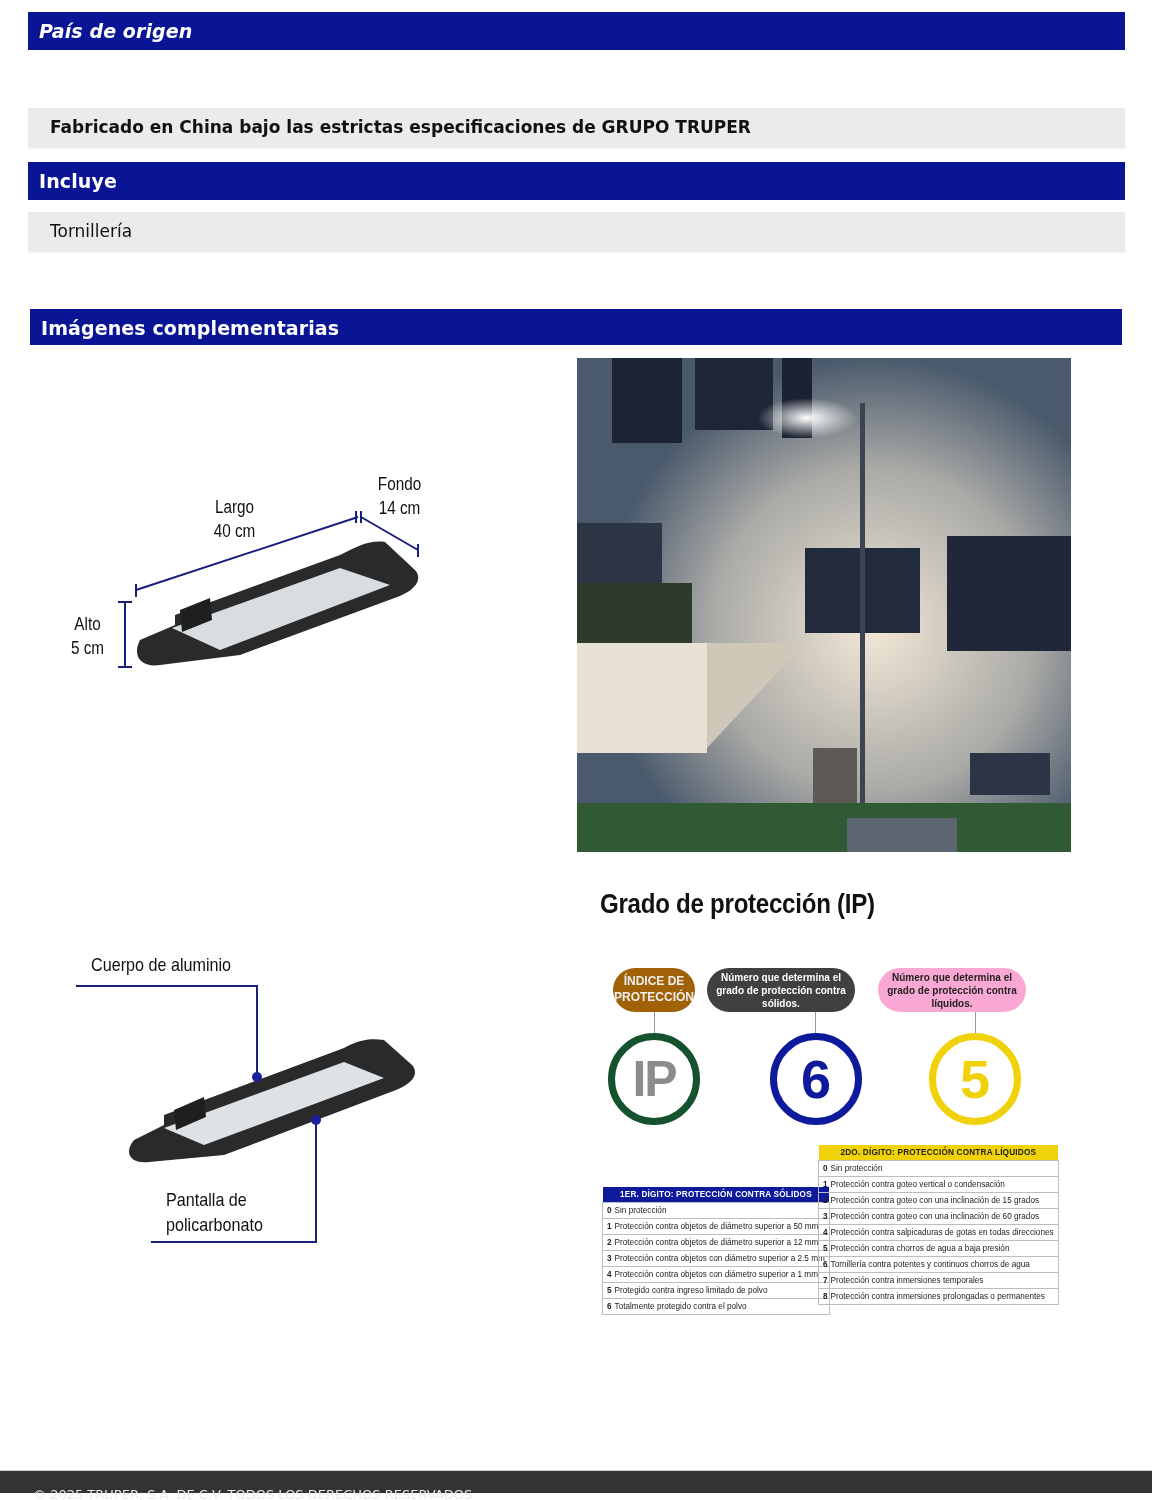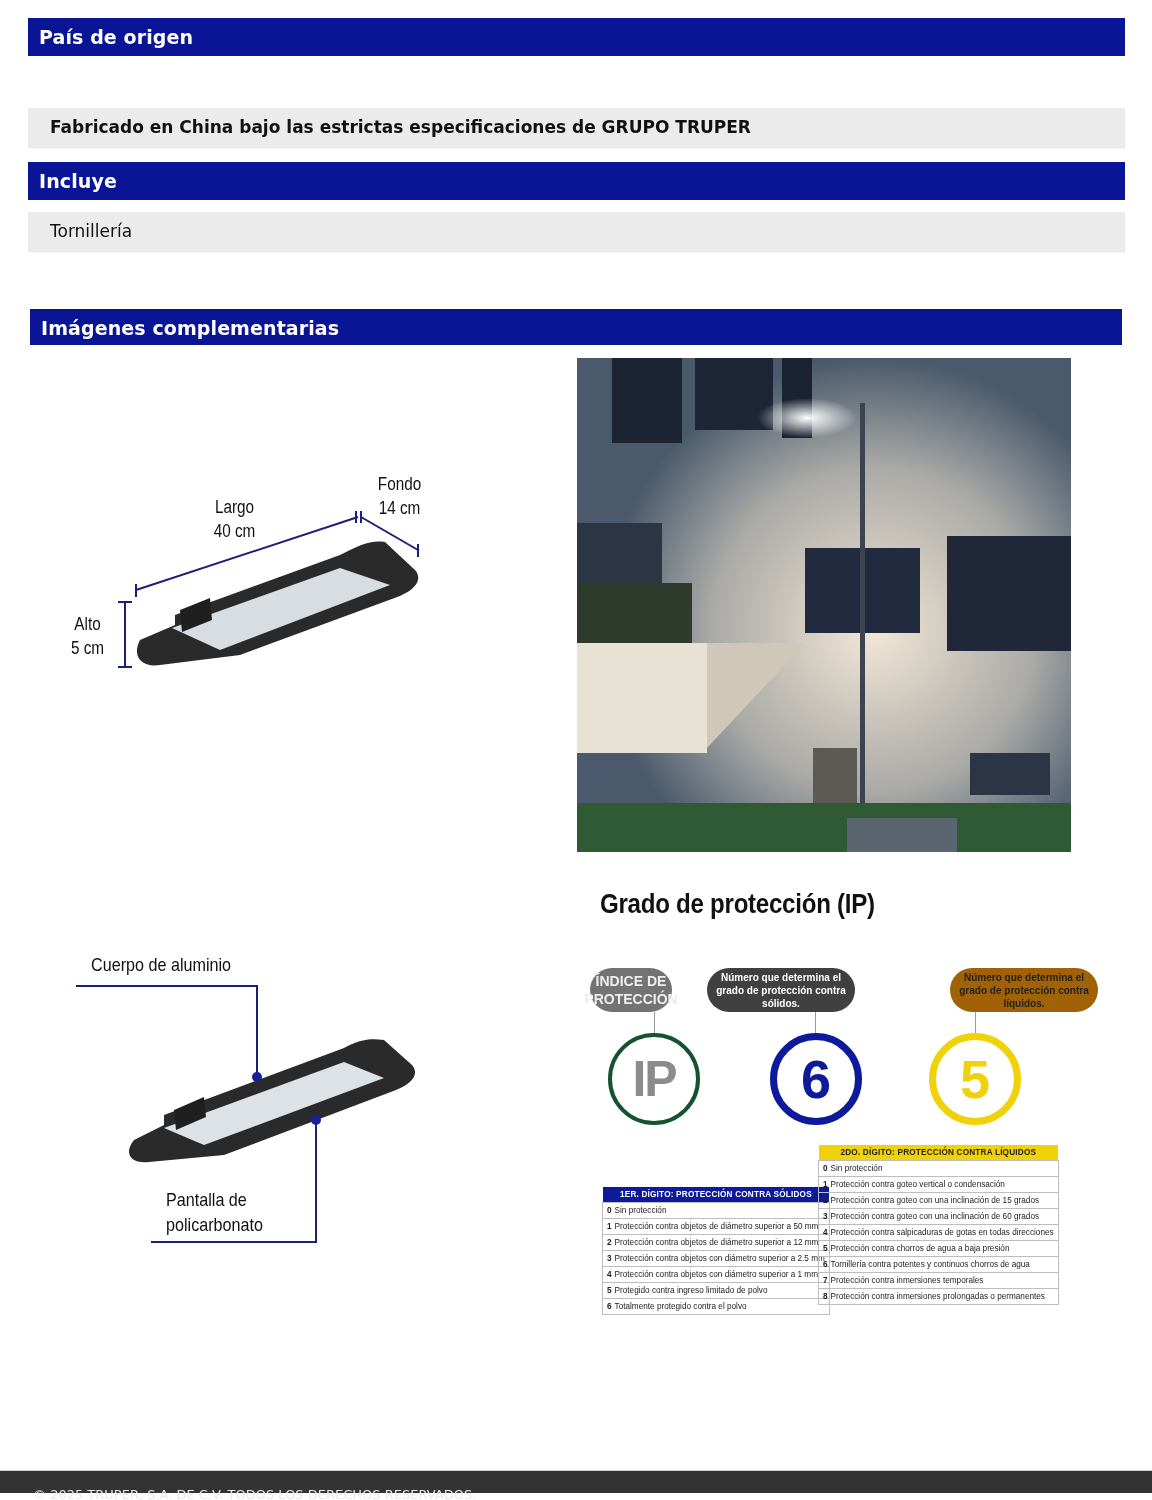--- a/index.html
+++ b/index.html
@@ -28,31 +28,31 @@
     position: absolute; left: 600px; top: 888px;
     font-family: "Liberation Sans", sans-serif; font-weight: bold; font-size: 28px;
     color: #111; transform: scaleX(0.86); transform-origin: left top; letter-spacing: -0.3px;
   }
   .pill {
     position: absolute; top: 968px; height: 44px; border-radius: 22px;
     font-family: "Liberation Sans", sans-serif; font-weight: bold; font-size: 10px;
     text-align: center; display: flex; align-items: center; justify-content: center;
     line-height: 1.3; padding: 0 6px;
   }
-  .pill-gray { left: 590px; width: 82px; background: #737373; color: #eee; font-size: 14px; }
+  .pill-gray { left: 613px; width: 82px; background: #a16207; color: #eee; font-size: 12px; }
   .pill-blue { left: 707px; width: 148px; background: #404040; color: #fff; }
-  .pill-yellow { left: 950px; width: 148px; background: #a16207; color: #222; }
+  .pill-yellow { left: 878px; width: 148px; background: #f9a8d4; color: #222; }
   .stem { position: absolute; top: 1012px; width: 1px; height: 22px; background: #999; }
 
   .ring {
     position: absolute; top: 1033px; width: 92px; height: 92px; border-radius: 50%;
     display: flex; align-items: center; justify-content: center;
     font-family: "Liberation Sans", sans-serif; font-weight: bold; font-size: 54px;
   }
-  .ring-ip { left: 608px; border: 4px solid #14532d; color: #8c8c8c; font-size: 50px; letter-spacing: -2px; text-align: center; }
+  .ring-ip { left: 608px; border: 7px solid #14532d; color: #8c8c8c; font-size: 50px; letter-spacing: -2px; text-align: center; }
   .ring-6 { left: 770px; border: 7px solid #0d1a9c; color: #0d1a9c; }
   .ring-5 { left: 929px; border: 7px solid #f0d20a; color: #f0d20a; }
 
   table.ip {
     position: absolute; border-collapse: collapse;
     font-family: "Liberation Sans", sans-serif; font-size: 8.2px; color: #222;
   }
   table.ip th {
     height: 15px; font-size: 8.2px; font-weight: bold; text-align: center;
     letter-spacing: 0.2px;
@@ -68,21 +68,21 @@
 
   .footer {
     position: absolute; left: 0; top: 1470px; width: 1152px; height: 23px;
     background: #333333; border-top: 1px solid #cfcfcf;
     color: #eaeaea; font-size: 13px; padding: 16px 33px 0;
   }
 </style>
 </head>
 <body>
 
-<div class="section-header" style="top:18px;">
+<div class="section-header" style="top:12px;font-style:italic;">
   <span>País de origen</span>
 </div>
 <div class="section-body bold" style="top:68px;margin-top:40px;">
   <span>Fabricado en China bajo las estrictas especificaciones de GRUPO TRUPER</span>
 </div>
 
 <div class="section-header" style="top:162px;">
   <span>Incluye</span>
 </div>
 <div class="section-body" style="top:212px;">

